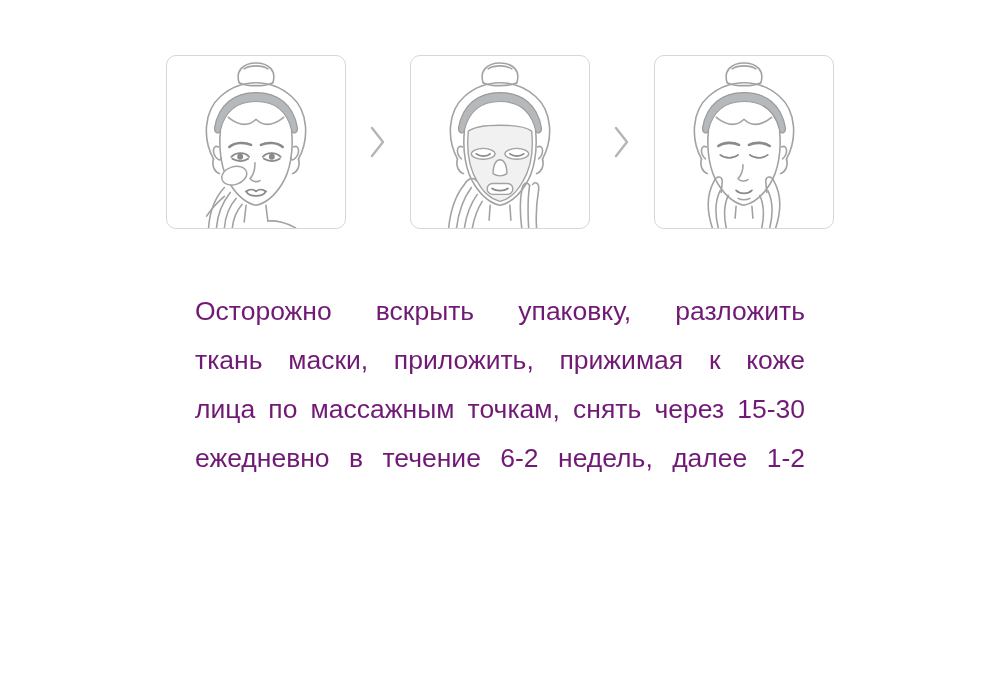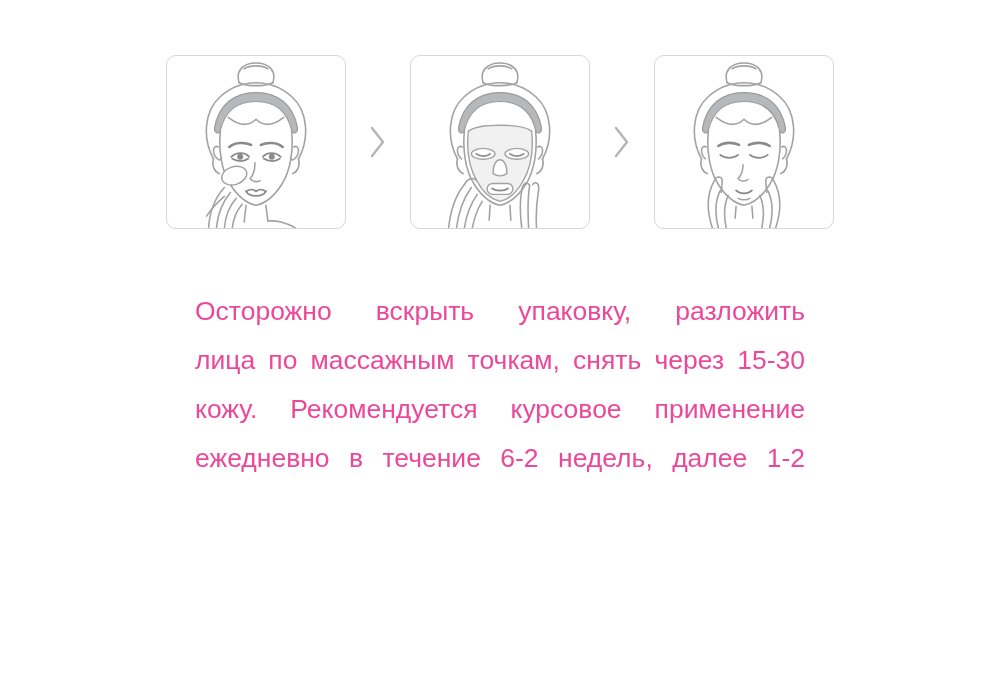--- a/index.html
+++ b/index.html
@@ -37,21 +37,21 @@
     justify-content: center;
     align-items: center;
     flex: 0 0 auto;
   }
 
   .instructions {
     width: 610px;
     margin: 58px 0 0 195px;
     font-size: 26.5px;
     line-height: 49px;
-    color: #ec4899;
+    color: #701a75;
   }
   .jline {
     text-align: justify;
     text-align-last: justify;
     -moz-text-align-last: justify;
   }
   .jline.last {
     text-align-last: left;
     -moz-text-align-last: left;
   }
@@ -208,18 +208,18 @@
 
         <path class="art" d="M82,152 L81,164"></path>
         <path class="art" d="M98,152 L99,164"></path>
       </svg>
     </div>
 
   </div>
 
   <div class="instructions">
     <div class="jline">Осторожно вскрыть упаковку, разложить</div>
+    <div class="jline">ткань маски, приложить, прижимая к коже</div>
     <div class="jline">лица по массажным точкам, снять через 15-30</div>
-    <div class="jline">кожу. Рекомендуется курсовое применение</div>
     <div class="jline">ежедневно в течение 6-2 недель, далее 1-2</div>
   </div>
 
 </div>
 
 </body></html>

